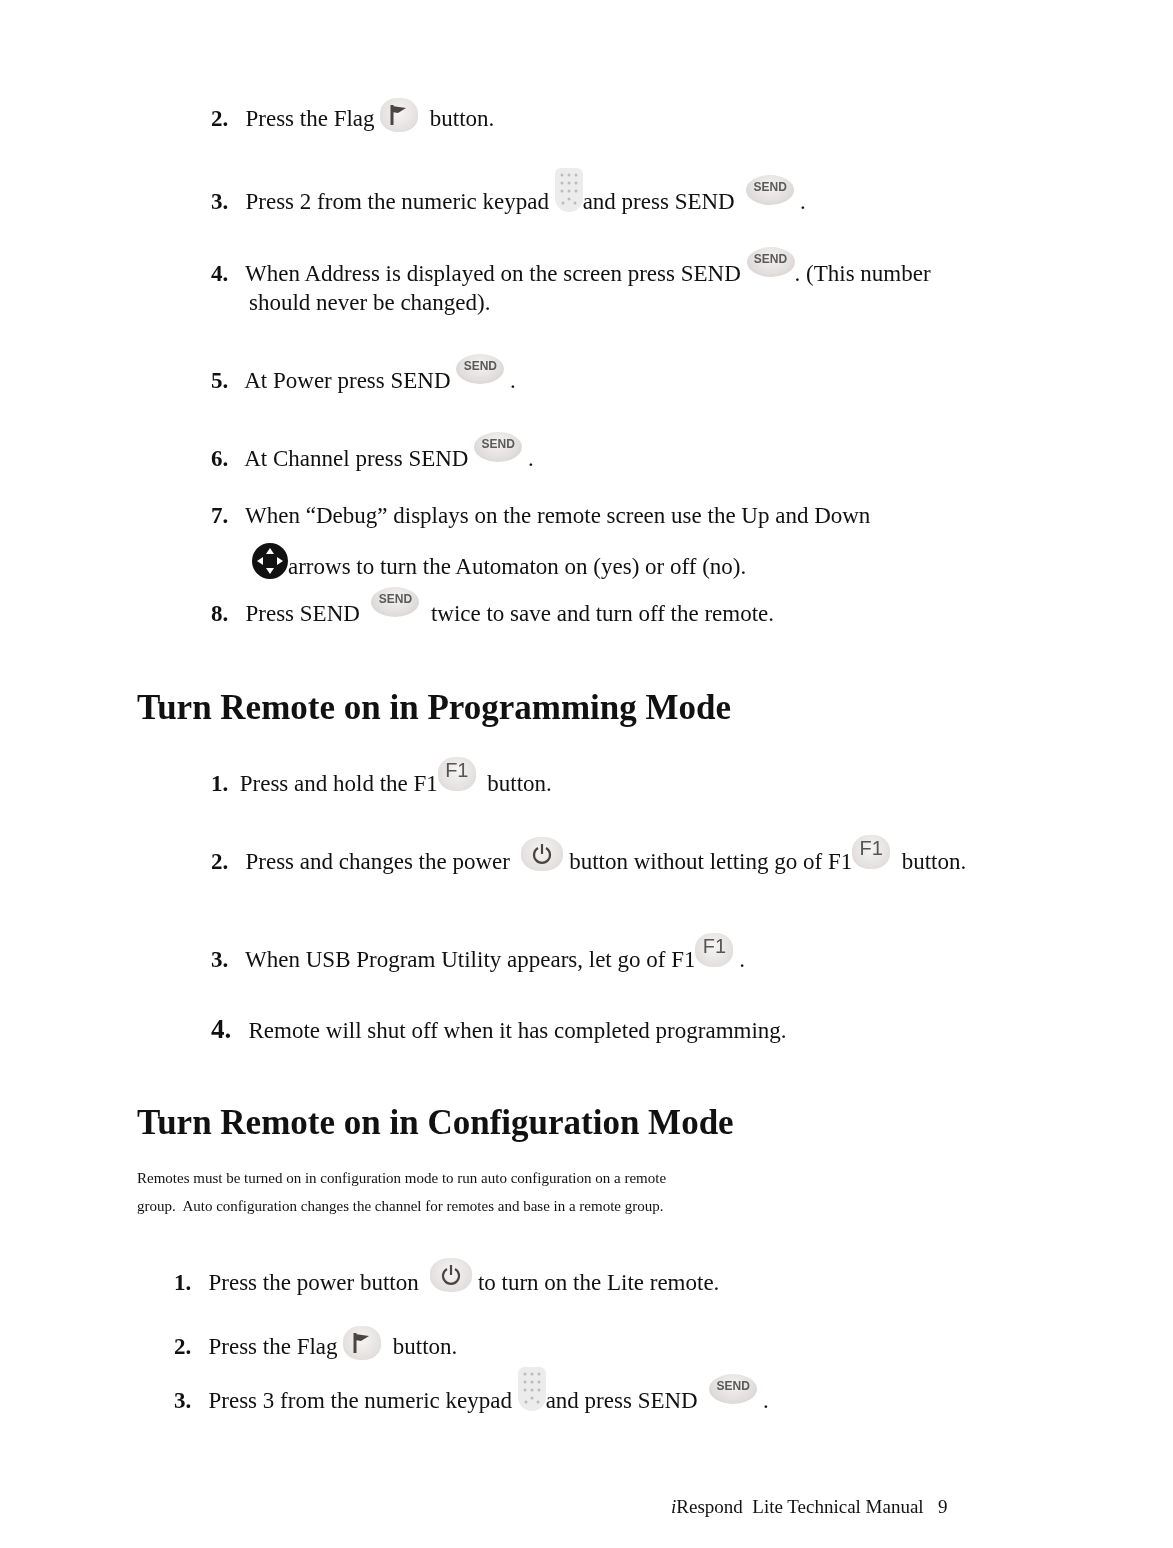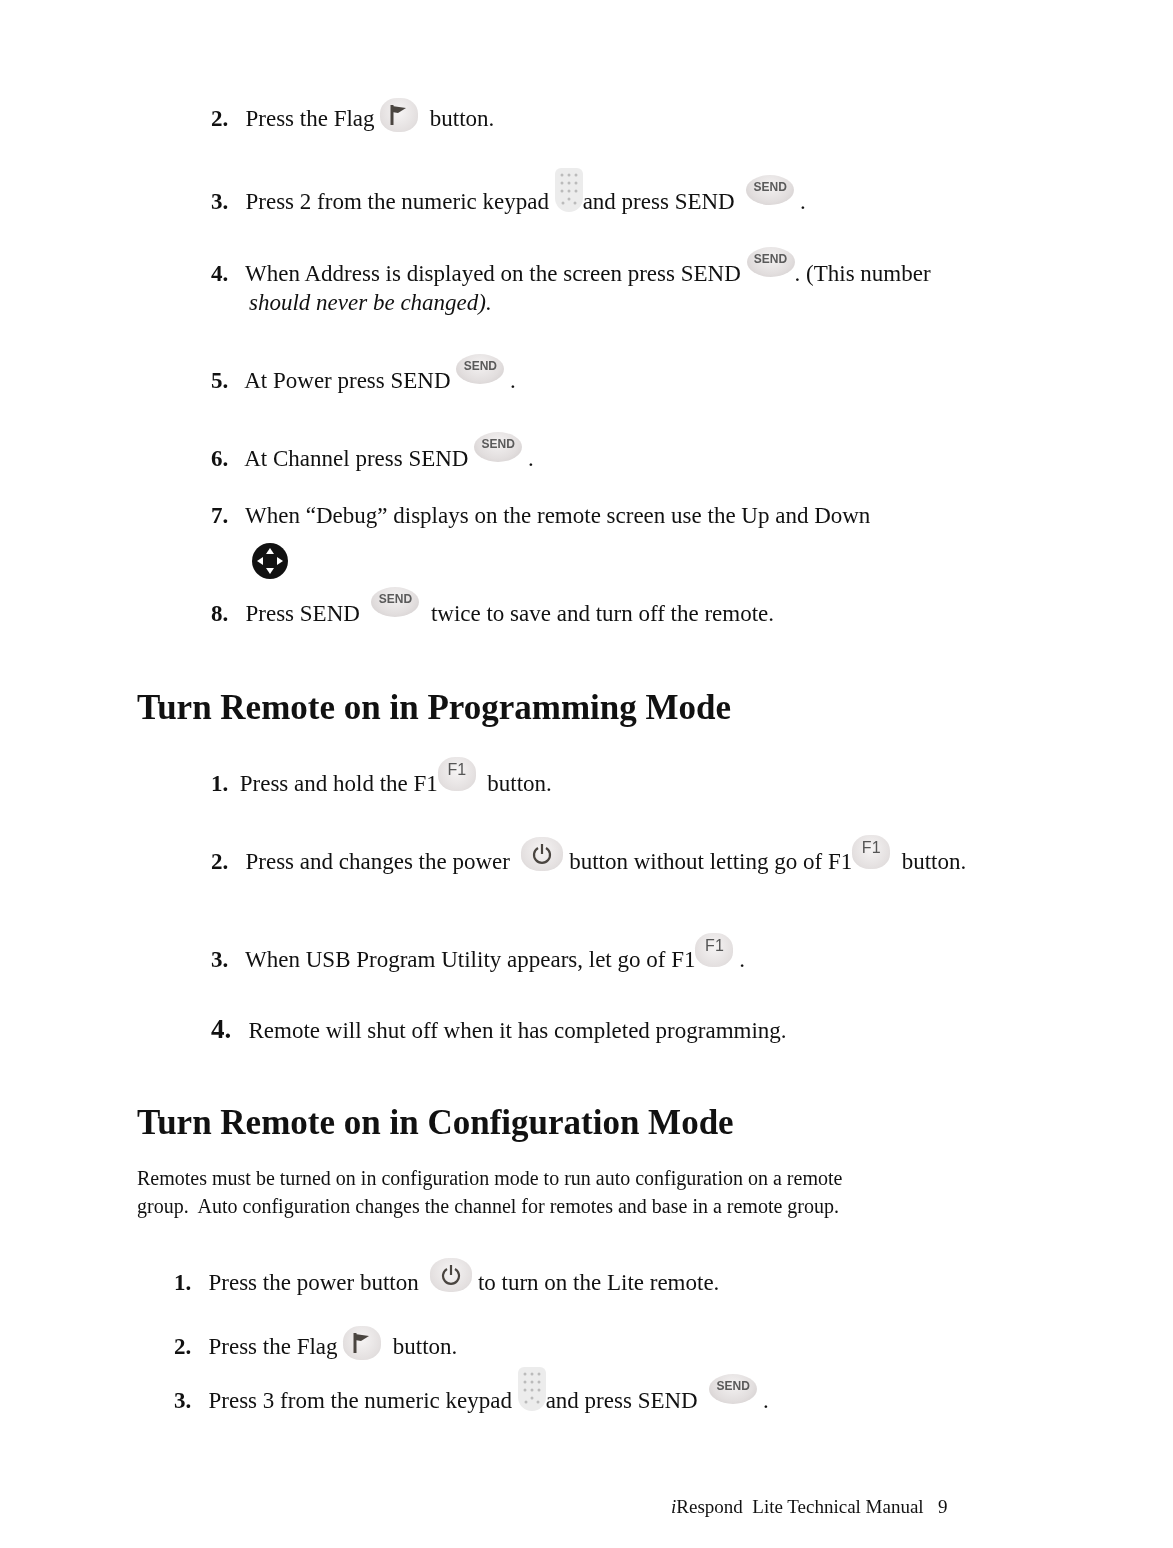--- a/index.html
+++ b/index.html
@@ -4,21 +4,21 @@
 <style>
   html, body { margin: 0; padding: 0; background: #ffffff; }
   body {
     width: 1173px; height: 1548px; position: relative; overflow: hidden;
     font-family: "Liberation Serif", "DejaVu Serif", serif;
     color: #111111; font-size: 23px;
   }
   .line { position: absolute; white-space: nowrap; line-height: 28px; }
   .num { font-weight: bold; display: inline-block; }
   .heading { position: absolute; font-weight: bold; font-size: 35px; white-space: nowrap; }
-  .para { position: absolute; left: 137px; width: 900px; line-height: 28px; font-size: 20px; }
+  .para { position: absolute; left: 137px; width: 900px; line-height: 28px; font-size: 15px; }
   .icon { display: inline-block; vertical-align: middle; position: relative; }
   .send {
     width: 48px; height: 30px; border-radius: 50%;
     background: radial-gradient(ellipse at 50% 35%, #f4f2f2 0%, #e2dede 60%, #cfcaca 100%);
     font-family: "Liberation Sans", "DejaVu Sans", sans-serif; font-size: 12px; font-weight: bold;
     color: #5a5a5a; text-align: center; line-height: 24px; top: -14px; letter-spacing: 0;
   }
   .flag {
     width: 38px; height: 34px; border-radius: 45%;
     background: radial-gradient(ellipse at 50% 40%, #f6f4f4 0%, #e3dfdf 70%, #d0cccc 100%);
@@ -26,21 +26,21 @@
   }
   .flag svg { position: absolute; left: 9px; top: 5px; }
   .keypad {
     width: 28px; height: 44px; border-radius: 6px 6px 14px 14px;
     background: #ececec; top: -14px;
   }
   .keypad svg { position: absolute; left: 2px; top: 2px; }
   .f1 {
     width: 38px; height: 34px; border-radius: 45%;
     background: radial-gradient(ellipse at 50% 40%, #f6f4f4 0%, #e3dfdf 70%, #d0cccc 100%);
-    font-family: "Liberation Sans", "DejaVu Sans", sans-serif; font-size: 16px; color: #555;
+    font-family: "Liberation Sans", "DejaVu Sans", sans-serif; font-size: 20px; color: #555;
     text-align: center; line-height: 26px; top: -12px;
   }
   .power {
     width: 42px; height: 34px; border-radius: 45%;
     background: radial-gradient(ellipse at 50% 40%, #f6f4f4 0%, #e3dfdf 70%, #d0cccc 100%);
     top: -10px;
   }
   .power svg { position: absolute; left: 11px; top: 6px; }
   .dpad { width: 36px; height: 36px; border-radius: 50%; background: #111; top: -8px; }
   .dpad svg { position: absolute; left: 0; top: 0; }
@@ -84,21 +84,21 @@
   </span><span>and press SEND</span>&nbsp;
   <span class="icon send">SEND</span>
   <span>.</span>
 </div>
 
 <div class="line" style="left:211px; top:260px;">
   <span class="num">4.</span>&nbsp;&nbsp;
   <span>When Address is displayed on the screen press SEND</span>
   <span class="icon send">SEND</span><span>. (This number</span>
 </div>
-<div class="line" style="left:249px; top:289px;font-style:italic;">should never be changed).</div>
+<div class="line" style="left:249px; top:289px;">should never be changed).</div>
 
 <div class="line" style="left:211px; top:367px;">
   <span class="num">5.</span>&nbsp;&nbsp;
   <span>At Power press SEND</span>
   <span class="icon send">SEND</span>
   <span>.</span>
 </div>
 
 <div class="line" style="left:211px; top:445px;">
   <span class="num">6.</span>&nbsp;&nbsp;
@@ -114,21 +114,21 @@
 <div class="line" style="left:252px; top:551px;">
   <span class="icon dpad">
     <svg width="36" height="36" viewBox="0 0 36 36">
         <g fill="#ffffff">
           <path d="M18 5 L22 11 L14 11 Z"></path>
           <path d="M18 31 L22 25 L14 25 Z"></path>
           <path d="M5 18 L11 14 L11 22 Z"></path>
           <path d="M31 18 L25 14 L25 22 Z"></path>
         </g>
       </svg>
-  </span>
+  </span><span>arrows to turn the Automaton on (yes) or off (no).</span>
 </div>
 
 <div class="line" style="left:211px; top:600px;">
   <span class="num">8.</span>&nbsp;&nbsp;
   <span>Press SEND</span>&nbsp;
   <span class="icon send">SEND</span>&nbsp;
   <span>twice to save and turn off the remote.</span>
 </div>
 
 <div class="heading" style="left:137px; top:688px;">Turn Remote on in Programming Mode</div>

